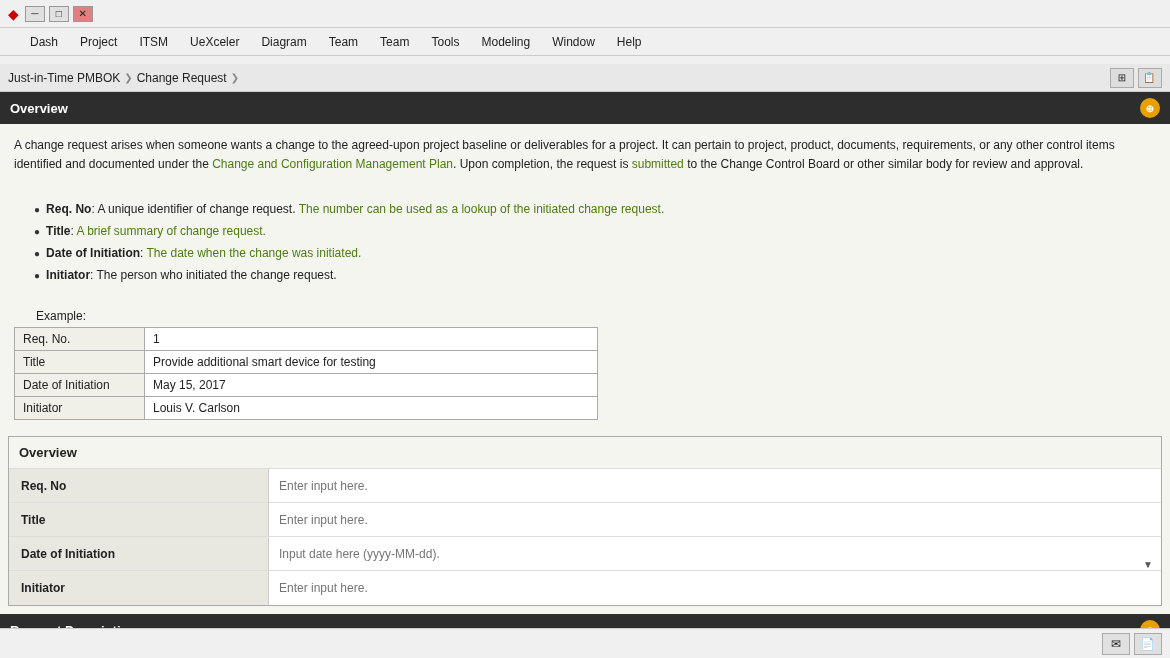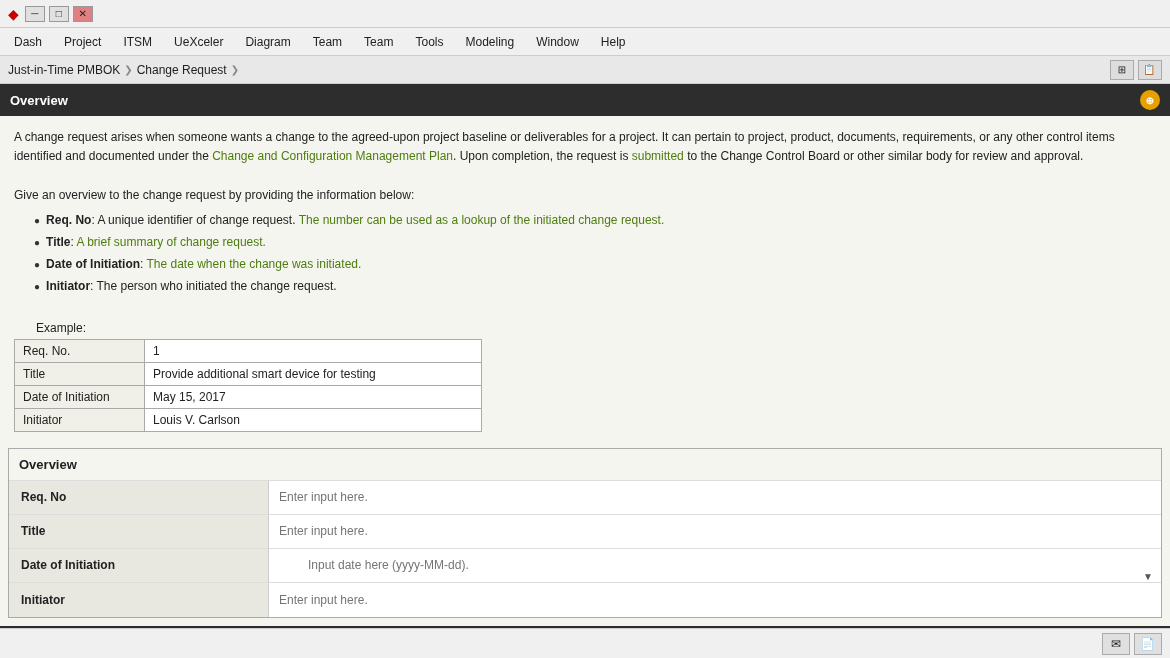--- a/index.html
+++ b/index.html
@@ -19,40 +19,41 @@
       width: 20px; height: 16px; border: 1px solid #999; background: #e0e0e0;
       display: flex; align-items: center; justify-content: center; font-size: 10px; cursor: pointer;
     }
 
     
     #menu-bar {
       background: #f0f0f0;
       height: 28px;
       display: flex;
       align-items: center;
-      padding: 0 4px;
+      padding: 0 20px;
       border-bottom: 1px solid #ccc;
       gap: 2px;
     }
     .menu-item {
       padding: 4px 10px;
       font-size: 12px;
       cursor: pointer;
       border-radius: 2px;
     }
 
     
     #breadcrumb {
       background: #e8e8e8;
       height: 28px;
       display: flex;
       align-items: center;
       padding: 0 8px;
       border-bottom: 1px solid #ccc;
       font-size: 12px;
+      margin-top: 8px;
     }
     .breadcrumb-item {
       display: flex; align-items: center;
     }
     .breadcrumb-arrow {
       margin: 0 4px; color: #888; font-size: 10px;
     }
     .breadcrumb-toolbar {
       margin-left: auto;
       display: flex; gap: 4px;
@@ -100,21 +101,21 @@
     #description-area .link-text { color: #4d7c0f; }
     #description-area .bullet-list { margin: 6px 0 6px 20px; }
     #description-area .bullet-item { margin: 3px 0; list-style: none; display: flex; align-items: flex-start; gap: 6px; }
     #description-area .bullet-dot { color: #333; font-size: 10px; margin-top: 2px; }
 
     
     #example-label { padding: 6px 0 4px; font-size: 12px; margin-left: 36px; }
     #example-table {
       margin: 0 14px 16px;
       border-collapse: collapse;
-      width: 468px;
+      width: 584px;
       border: 1px solid #aaa;
     }
     #example-table td {
       border: 1px solid #aaa;
       padding: 4px 8px;
       font-size: 12px;
       background: #fff;
     }
     #example-table td:first-child {
       background: #f0f0e8;
@@ -170,21 +171,20 @@
       padding: 6px 10px;
       font-size: 12px;
       color: #aaa;
       background: transparent;
     }
     .form-input-cell.date-cell {
       position: relative;
     }
     .form-input-cell.date-cell input {
       width: calc(100% - 24px);
-      margin-left: 29px;
     }
     .date-arrow {
       position: absolute; right: 8px;
       color: #555; font-size: 10px;
     }
 
     
     #req-desc-section {
       margin-top: 4px;
     }
@@ -261,21 +261,20 @@
   <div class="section-header">
     <span>Overview</span>
     <div class="section-header-icon">⊕</div>
   </div>
 
   <div id="description-area">
     <p>
       A change request arises when someone wants a change to the agreed-upon project baseline or deliverables for a project. It can pertain to project, product, documents, requirements, or any other control items identified and documented under the <span class="link-text">Change and Configuration Management Plan</span>. Upon completion, the request is <span class="link-text">submitted</span> to the Change Control Board or other similar body for review and approval.
     </p>
     <br>
-    <p>Give an overview to the change request by providing the information below:</p>
     <div class="bullet-list">
       <div class="bullet-item">
         <span class="bullet-dot">●</span>
         <span><strong>Req. No</strong>: A unique identifier of change request. <span class="link-text">The number can be used as a lookup of the initiated change request.</span></span>
       </div>
       <div class="bullet-item">
         <span class="bullet-dot">●</span>
         <span><strong>Title</strong>: <span class="link-text">A brief summary of change request.</span></span>
       </div>
       <div class="bullet-item">

